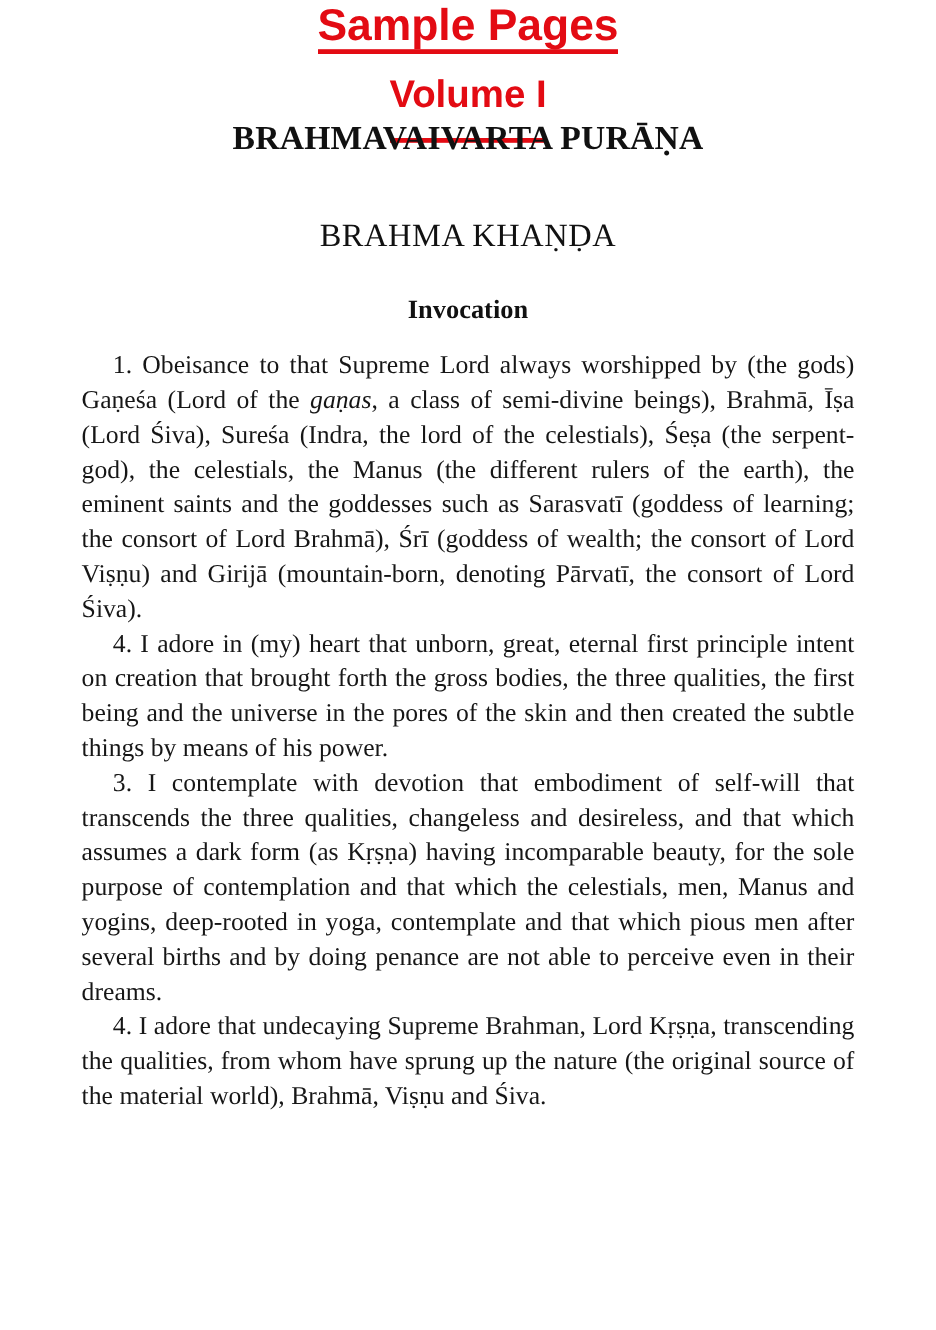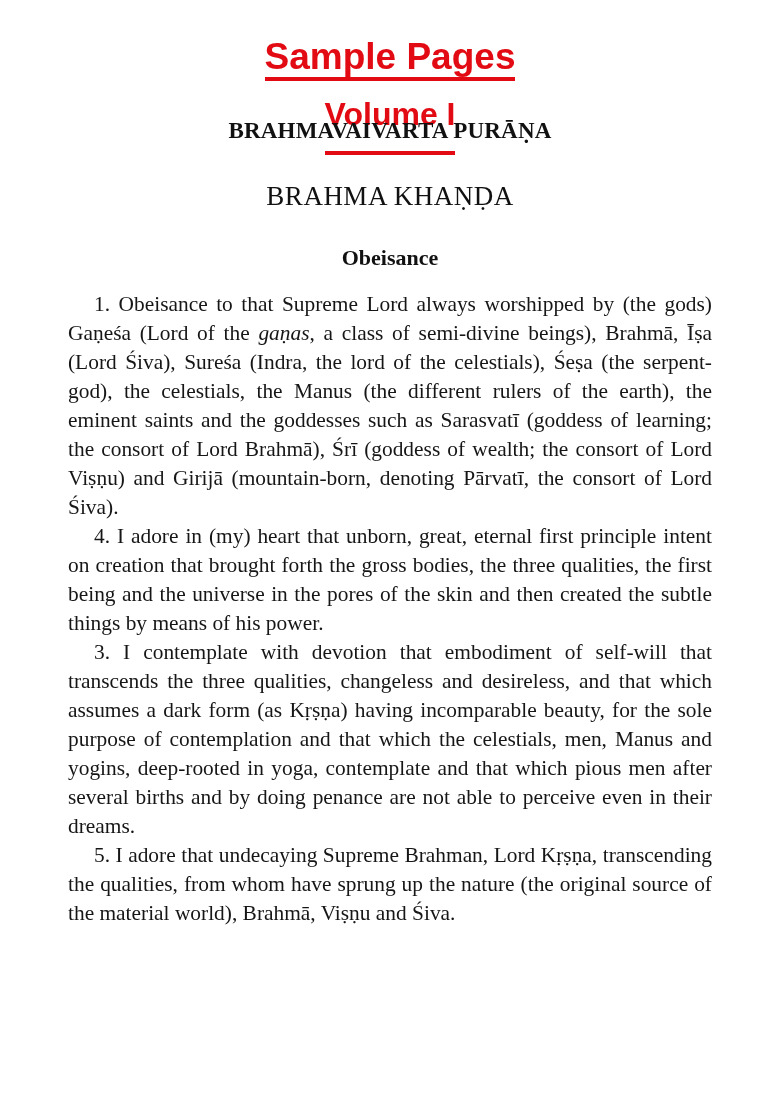--- a/index.html
+++ b/index.html
@@ -15,21 +15,20 @@
     color: #1a1a1a;
   }
   .banner {
     position: absolute;
     left: 0;
     width: 780px;
     text-align: center;
     font-family: "Liberation Sans", sans-serif;
     font-weight: bold;
     color: #e30b13;
-    margin-top: 36px;
   }
   .banner span {
     display: inline-block;
     border-bottom: 4px solid #e30b13;
     line-height: 1;
   }
   #sample-title {
     top: 0px;
     font-size: 37px;
   }
@@ -42,22 +41,22 @@
 
   .heading {
     position: absolute;
     left: 0;
     width: 780px;
     text-align: center;
     font-family: "Liberation Serif", serif;
     color: #111;
   }
   #book-title {
-    top: 118px;
-    font-size: 23px;
+    top: 100px;
+    font-size: 28px;
     font-weight: bold;
     letter-spacing: 0.2px;
   }
   #section-title {
     top: 181px;
     font-size: 27px;
     font-weight: normal;
     letter-spacing: 0.5px;
   }
   #invocation-title {
@@ -88,20 +87,20 @@
 
 <div id="sample-title" class="banner">
   <span>Sample Pages</span>
 </div>
 <div id="volume-title" class="banner">
   <span>Volume I</span>
 </div>
 
 <div id="book-title" class="heading">BRAHMAVAIVARTA PURĀṆA</div>
 <div id="section-title" class="heading">BRAHMA KHAṆḌA</div>
-<div id="invocation-title" class="heading">Obeisance</div>
+<div id="invocation-title" class="heading">Invocation</div>
 
 <div class="body-text">
   <p><span>1. Obeisance to that Supreme Lord always worshipped by (the gods) Gaṇeśa (Lord of the </span><em>gaṇas</em><span>, a class of semi-divine beings), Brahmā, Īṣa (Lord Śiva), Sureśa (Indra, the lord of the celestials), Śeṣa (the serpent-god), the celestials, the Manus (the different rulers of the earth), the eminent saints and the goddesses such as Sarasvatī (goddess of learning; the consort of Lord Brahmā), Śrī (goddess of wealth; the consort of Lord Viṣṇu) and Girijā (mountain-born, denoting Pārvatī, the consort of Lord Śiva).</span></p>
   <p>4. I adore in (my) heart that unborn, great, eternal first principle intent on creation that brought forth the gross bodies, the three qualities, the first being and the universe in the pores of the skin and then created the subtle things by means of his power.</p>
   <p>3. I contemplate with devotion that embodiment of self-will that transcends the three qualities, changeless and desireless, and that which assumes a dark form (as Kṛṣṇa) having incomparable beauty, for the sole purpose of contemplation and that which the celestials, men, Manus and yogins, deep-rooted in yoga, contemplate and that which pious men after several births and by doing penance are not able to perceive even in their dreams.</p>
-  <p>5. I adore that undecaying Supreme Brahman,  Lord Kṛṣṇa, transcending the qualities, from whom have sprung up the nature (the original source of the material world), Brahmā, Viṣṇu and Śiva.</p>
+  <p>4. I adore that undecaying Supreme Brahman,  Lord Kṛṣṇa, transcending the qualities, from whom have sprung up the nature (the original source of the material world), Brahmā, Viṣṇu and Śiva.</p>
 </div>
 
 </body></html>

